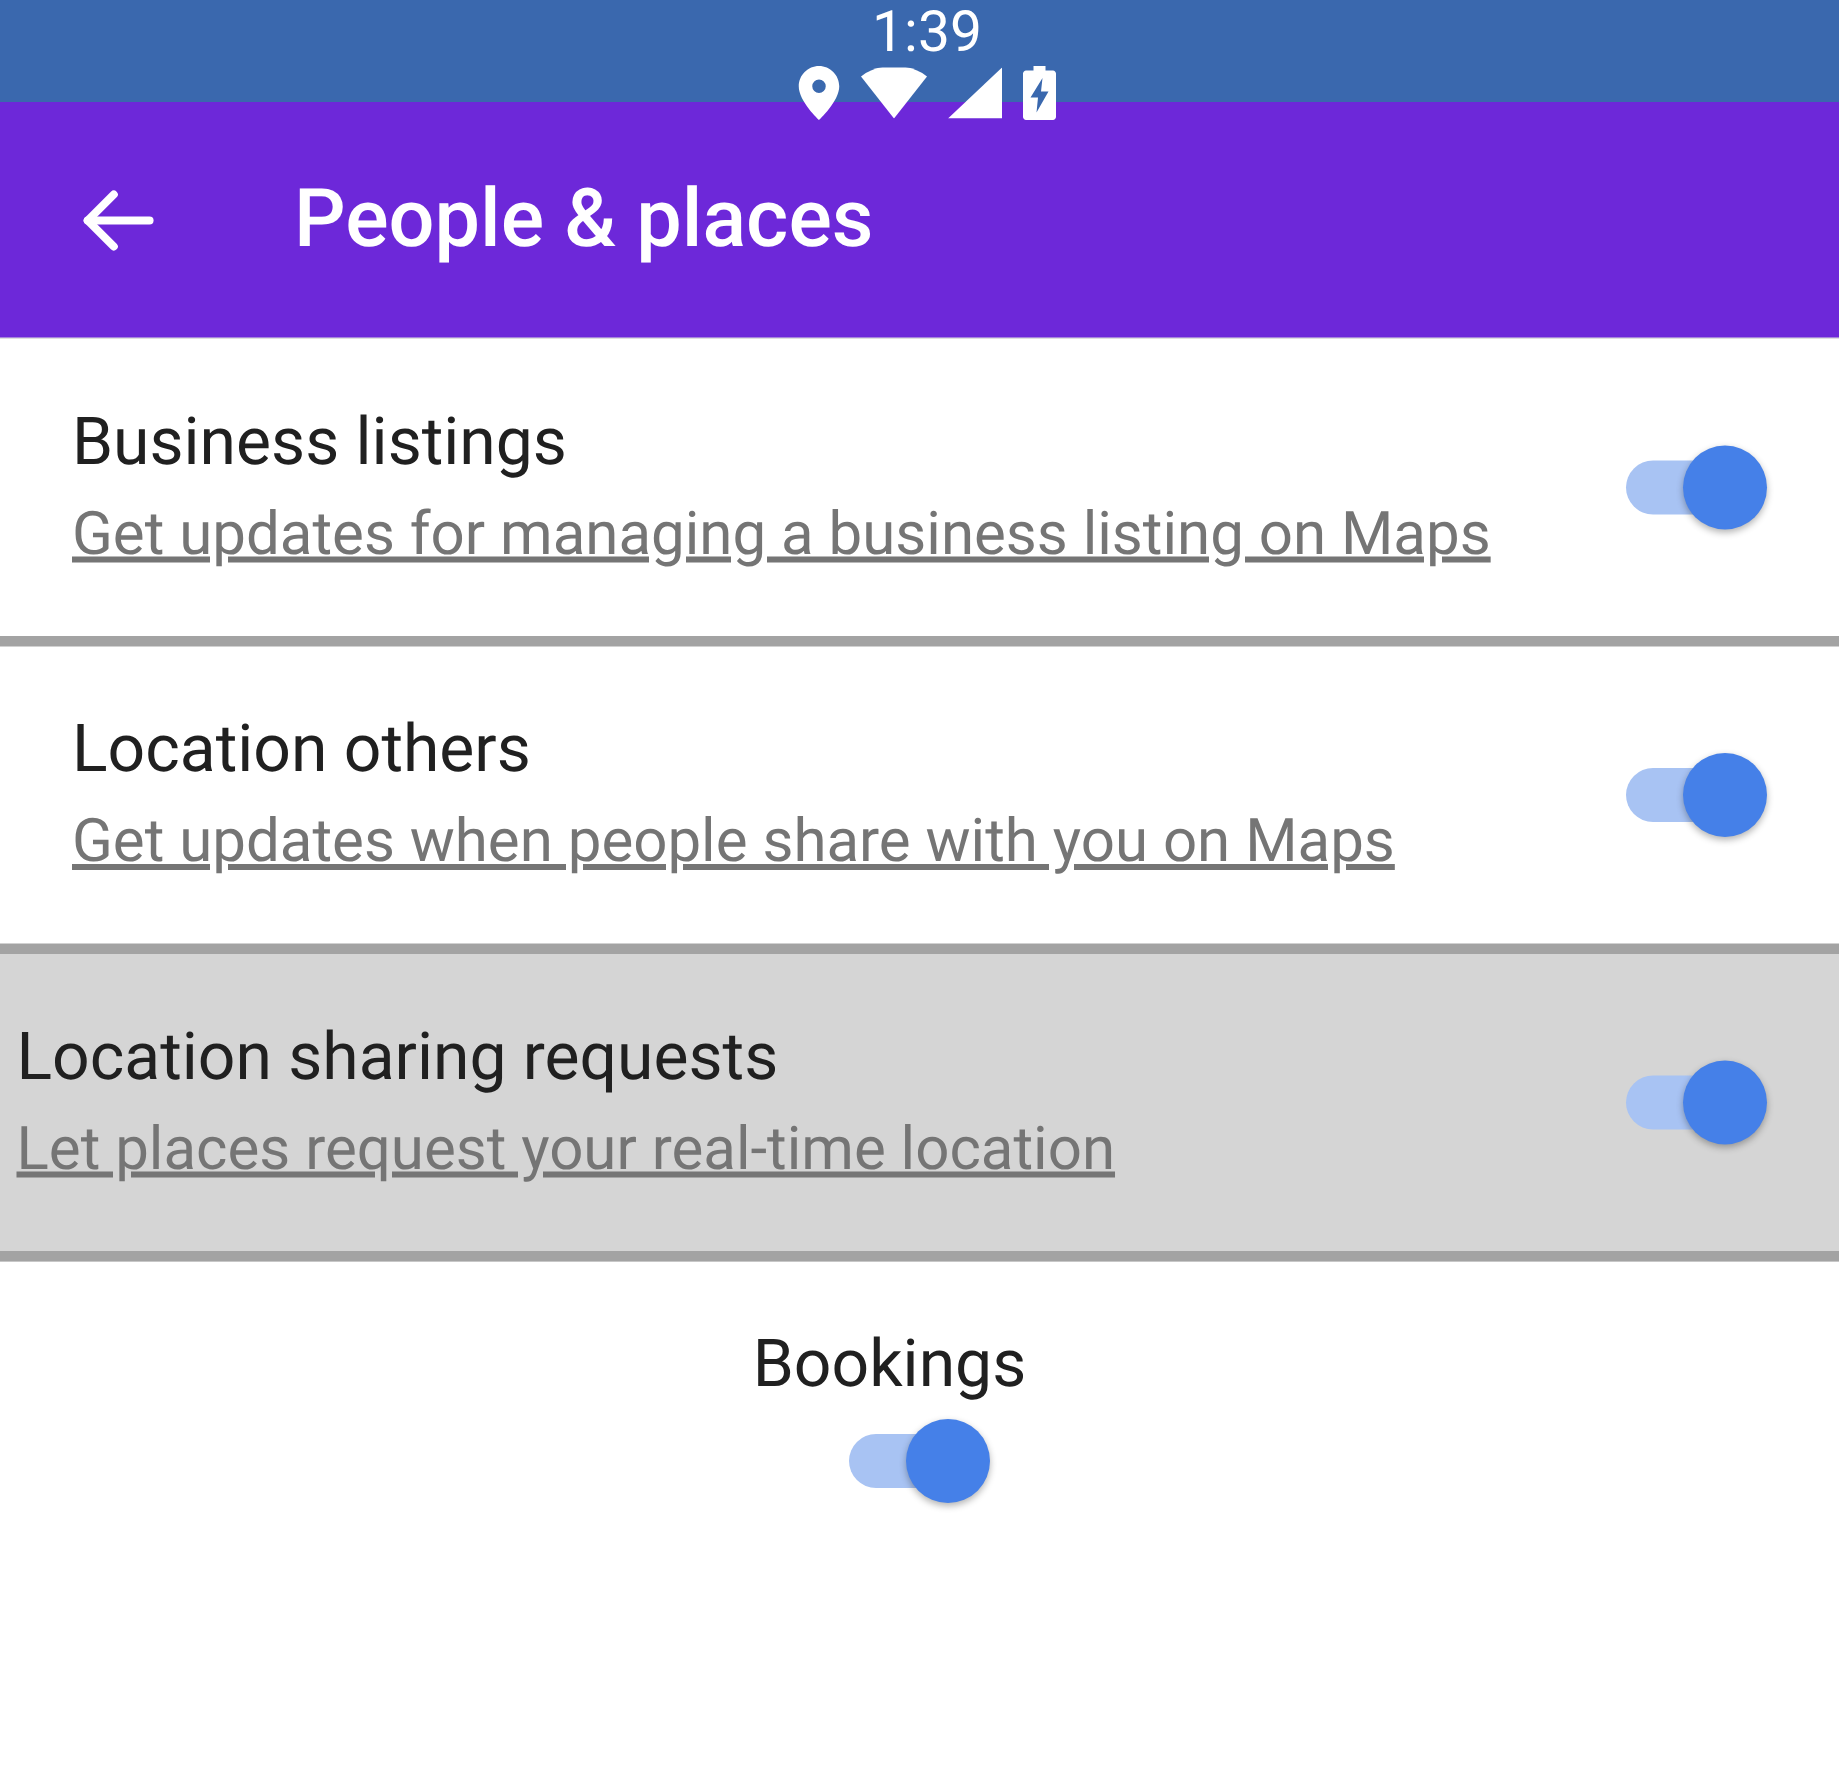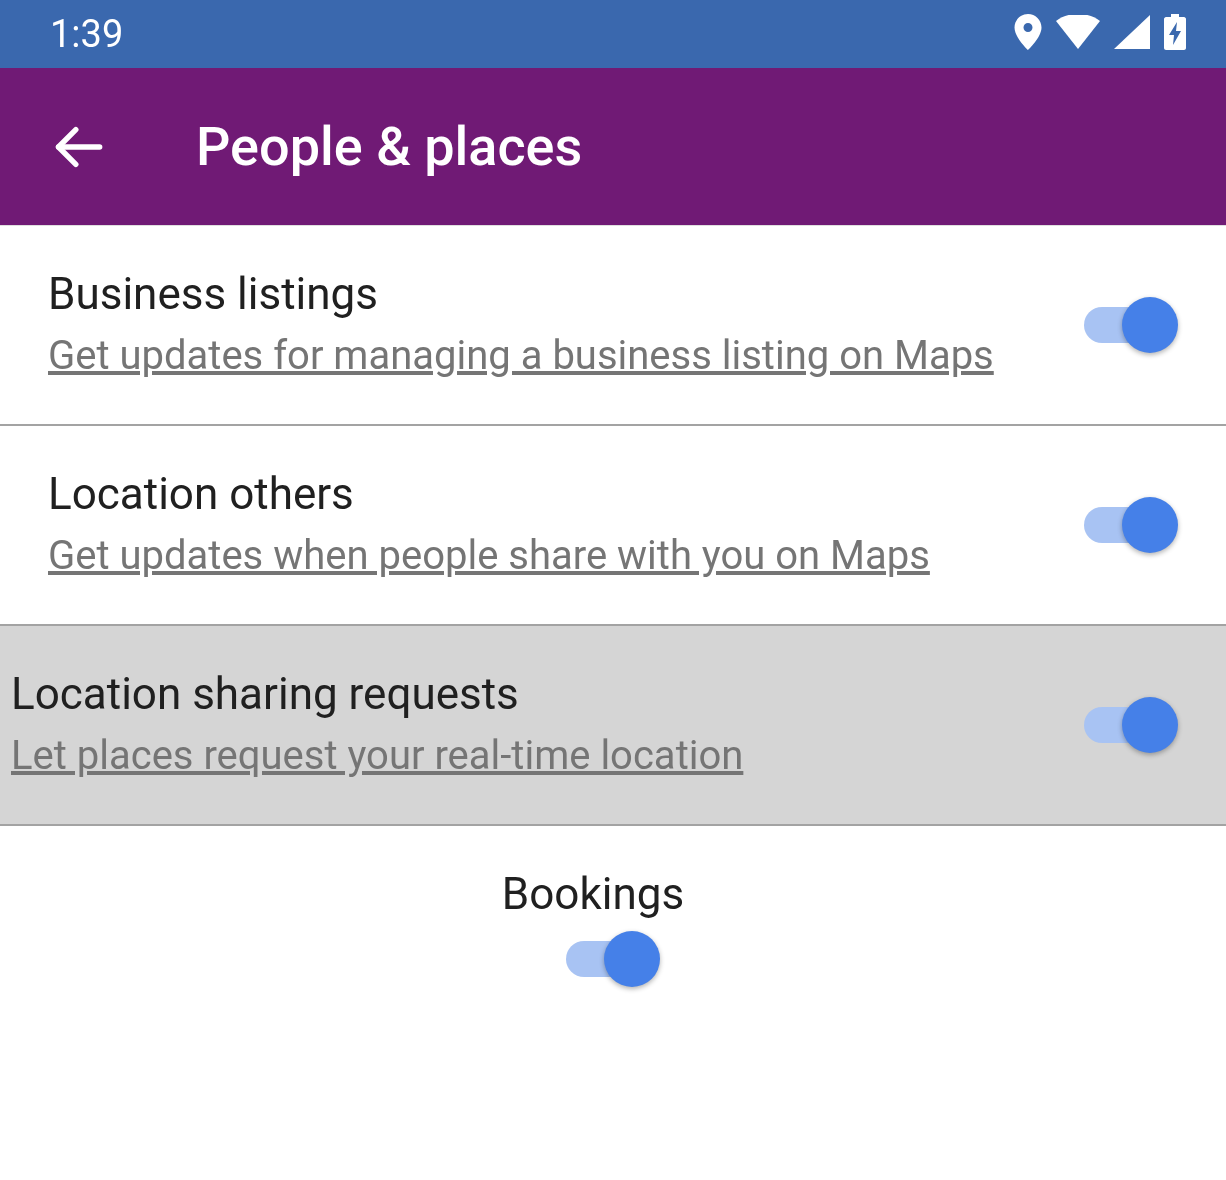--- a/index.html
+++ b/index.html
@@ -15,33 +15,34 @@
       overflow: hidden;
     }
     .status-bar {
       height: 68px;
       background: #3a68ae;
       display: flex;
       align-items: center;
       justify-content: space-between;
       padding: 0 40px 0 50px;
       color: #ffffff;
+      flex-direction: column;
     }
     .status-time {
       font-size: 38px;
       font-weight: 400;
     }
     .status-icons {
       display: flex;
       align-items: center;
       gap: 14px;
     }
     .app-bar {
       height: 158px;
-      background: #701a75;
+      background: #6d28d9;
       display: flex;
       align-items: center;
       padding-left: 52px;
       gap: 92px;
       border-bottom: 1px solid #dfdfdf;
     }
     .back-button {
       color: #ffffff;
       display: flex;
       align-items: center;
@@ -55,21 +56,21 @@
     }
     .settings-list {
       display: flex;
       flex-direction: column;
     }
     .setting-item {
       display: flex;
       align-items: center;
       justify-content: space-between;
       padding: 42px 48px 42px 48px;
-      border-bottom: 2px solid #a3a3a3;
+      border-bottom: 7px solid #a3a3a3;
       cursor: pointer;
     }
     .setting-item.highlighted {
       background: #d5d5d5;
       padding-left: 11px;
     }
     .setting-item.last {
       border-bottom: none;
       flex-direction: column;
     }

